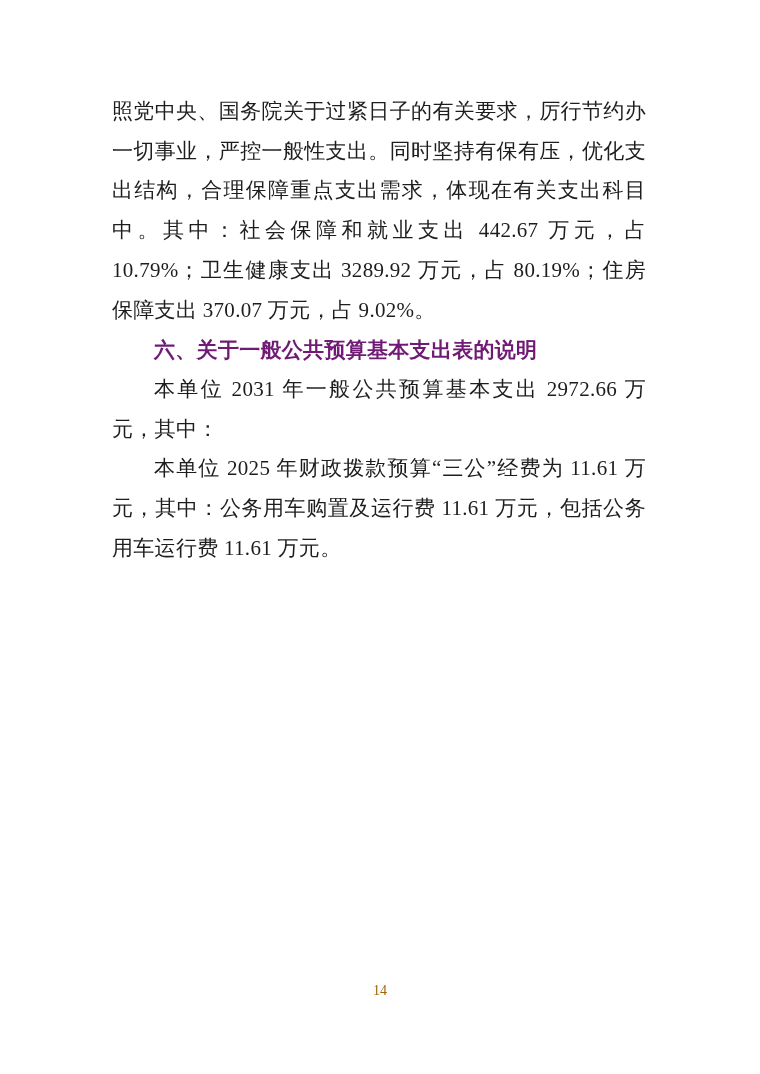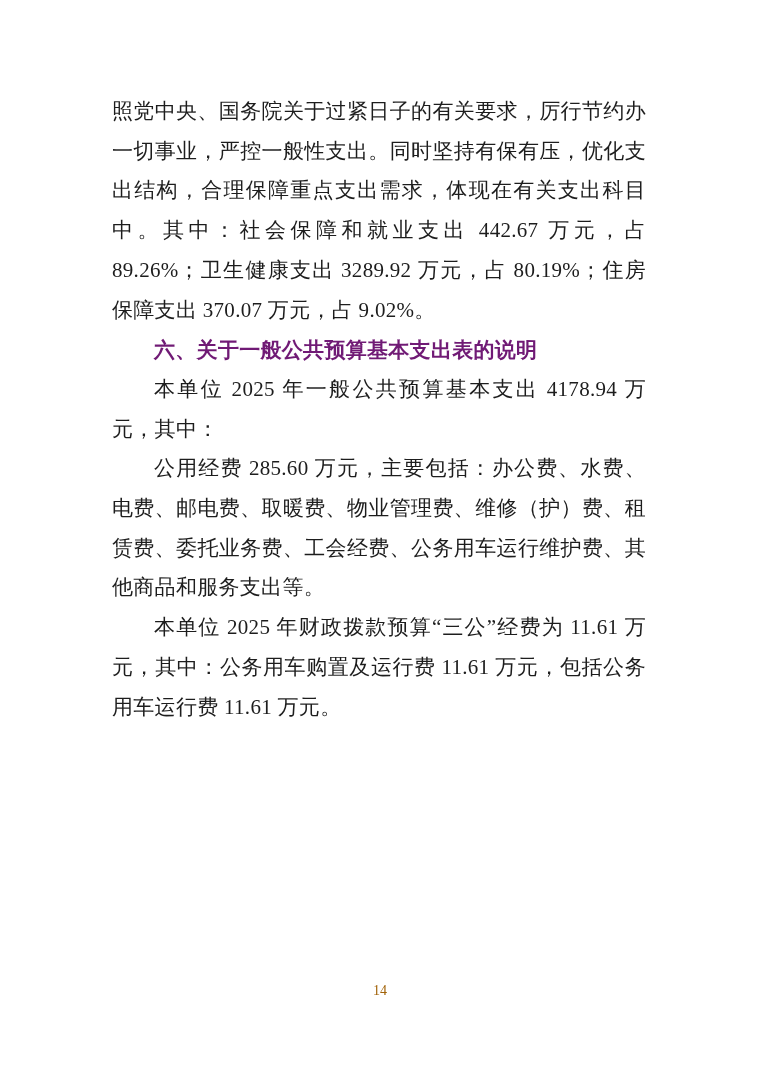--- a/index.html
+++ b/index.html
@@ -52,20 +52,19 @@
     font-family: "Liberation Serif", "DejaVu Serif", serif;
     font-size: 14px;
     color: #a16207;
   }
 </style>
 </head>
 <body>
 
 <div class="page">
   <div class="content">
-    <p class="body-p no-indent">照党中央、国务院关于过紧日子的有关要求，厉行节约办一切事业，严控一般性支出。同时坚持有保有压，优化支出结构，合理保障重点支出需求，体现在有关支出科目中。其中：社会保障和就业支出 442.67 万元，占 89.26%；卫生健康支出 3289.92 万元，占 80.19%；住房保障支出 370.07 万元，占 9.02%。</p>
+    <p class="body-p no-indent">照党中央、国务院关于过紧日子的有关要求，厉行节约办一切事业，严控一般性支出。同时坚持有保有压，优化支出结构，合理保障重点支出需求，体现在有关支出科目中。其中：社会保障和就业支出 442.67 万元，占 10.79%；卫生健康支出 3289.92 万元，占 80.19%；住房保障支出 370.07 万元，占 9.02%。</p>
     <h2 class="heading">六、关于一般公共预算基本支出表的说明</h2>
-    <p class="body-p">本单位 2025 年一般公共预算基本支出 4178.94 万元，其中：</p>
-    <p class="body-p">公用经费 285.60 万元，主要包括：办公费、水费、电费、邮电费、取暖费、物业管理费、维修（护）费、租赁费、委托业务费、工会经费、公务用车运行维护费、其他商品和服务支出等。</p>
+    <p class="body-p">本单位 2031 年一般公共预算基本支出 2972.66 万元，其中：</p>
     <p class="body-p">本单位 2025 年财政拨款预算“三公”经费为 11.61 万元，其中：公务用车购置及运行费 11.61 万元，包括公务用车运行费 11.61 万元。</p>
   </div>
   <div class="footer">14</div>
 </div>
 
 </body></html>

